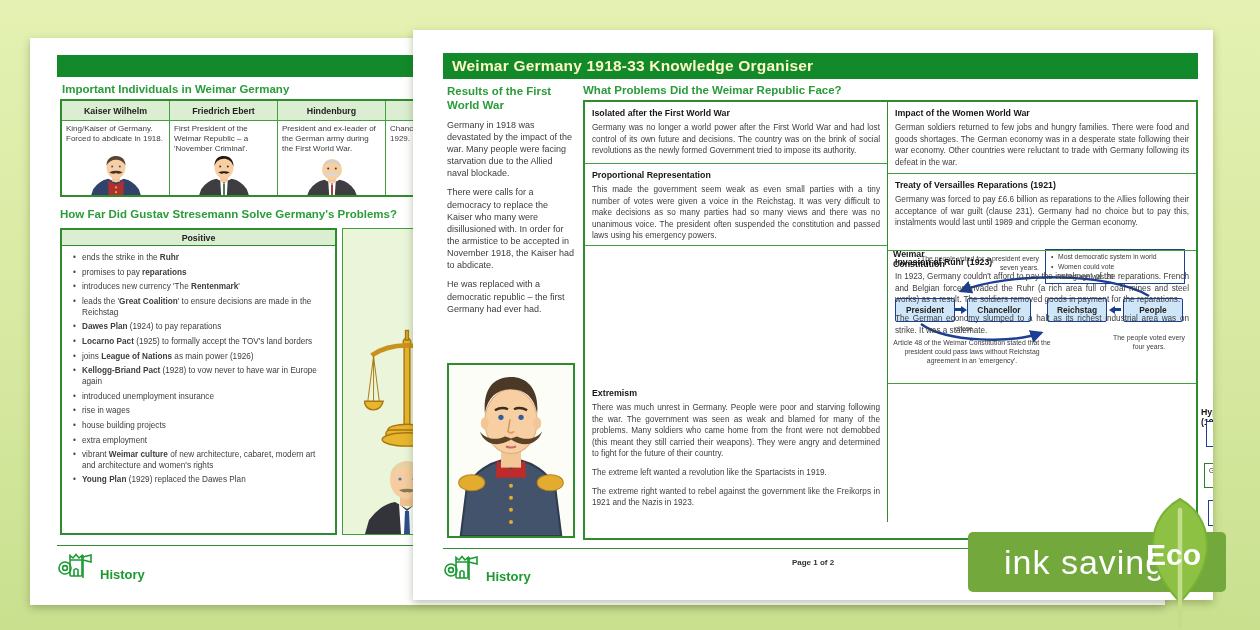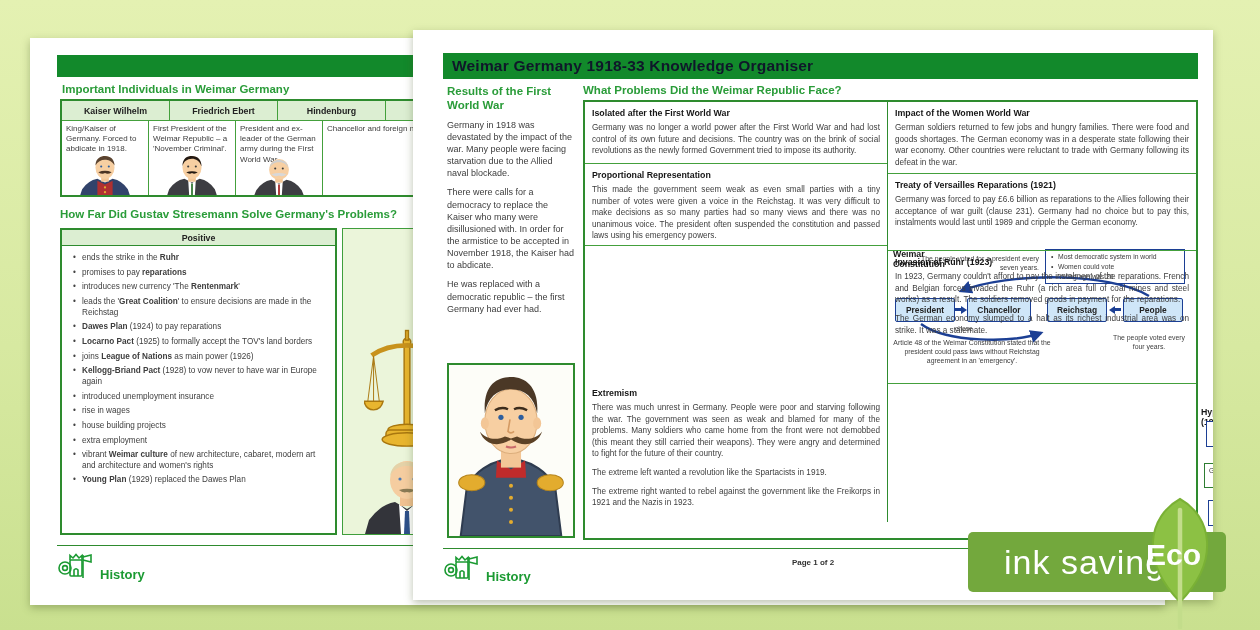--- a/index.html
+++ b/index.html
@@ -5,21 +5,21 @@
   * { margin:0; padding:0; box-sizing:border-box; }
   html,body { width:1260px; height:630px; }
   body { font-family:"Liberation Sans","DejaVu Sans",sans-serif; }
   .stage { position:relative; width:1260px; height:630px; overflow:hidden;
            background:linear-gradient(180deg,#e4f1b2 0%,#d7e9a1 55%,#c9e08f 100%); }
 
   .page { position:absolute; background:#fff; box-shadow:0 3px 8px rgba(60,80,30,.35); }
   .page2 { left:30px; top:38px; width:1135px; height:567px; z-index:1; overflow:hidden; }
   .page1 { left:413px; top:30px; width:800px; height:570px; z-index:2; overflow:hidden; }
 
-  .titlebar { position:absolute; background:#12892b; color:#0f172a; font-weight:bold;
+  .titlebar { position:absolute; background:#12892b; color:#fef9c3; font-weight:bold;
               font-size:15.5px; line-height:26px; padding-left:9px; letter-spacing:.2px; }
   .heading { position:absolute; color:#2a9c39; font-weight:bold; font-size:11.5px; }
   .hd-cell { background:#dceed2; font-weight:bold; font-size:8.8px; color:#222;
              display:flex; align-items:center; justify-content:center; }
   .cell-title { font-weight:bold; font-size:8.8px; color:#161616; margin-bottom:4px; }
   .cell-body { font-size:8.2px; color:#3d3d3d; line-height:1.42; text-align:justify; }
   .cell-body p { margin-bottom:7px; text-align:justify; }
 
   
   .p1-titlebar { left:30px; top:23px; width:755px; height:26px; }
@@ -83,21 +83,21 @@
               font-size:8px; font-weight:600; color:#333; }
 
   
   .p2-titlebar { position:absolute; left:27px; top:17px; width:1080px; height:22px; background:#12892b; }
   .p2-h1 { left:32px; top:45px; }
   .ind-table { position:absolute; left:30px; top:61px; width:480px; height:98px; border:2px solid #2e8b2e; }
   .ind-head { display:flex; height:20px; border-bottom:1.5px solid #44a03c; }
   .ind-head .hd-cell { width:108px; border-right:1.5px solid #44a03c; }
   .ind-head .hd-cell:last-child { border-right:none; flex:1; }
   .ind-body { display:flex; height:74px; }
-  .ind-cell { width:87px; border-right:1.5px solid #44a03c; position:relative; padding:3px 4px; overflow:hidden; }
+  .ind-cell { width:108px; border-right:1.5px solid #44a03c; position:relative; padding:3px 4px; overflow:hidden; }
   .ind-cell:last-child { border-right:none; flex:1; }
   .ind-desc { font-size:8px; line-height:1.28; color:#3d3d3d; }
   .ind-portrait { position:absolute; bottom:0; left:50%; transform:translateX(-50%); }
   .p2-h2 { left:30px; top:170px; white-space:nowrap; }
   .pos-table { position:absolute; left:30px; top:190px; width:277px; height:307px; border:2px solid #2e8b2e; }
   .pos-head { height:16px; border-bottom:1.5px solid #2e8b2e; background:#dceed2; font-weight:bold;
               font-size:8.8px; color:#222; display:flex; align-items:center; justify-content:center; }
   .pos-list { list-style:none; padding:7px 8px 0 20px; }
   .pos-list li { position:relative; font-size:8.2px; color:#3d3d3d; line-height:1.28; margin-bottom:4.2px; }
   .pos-list li::before { content:"•"; position:absolute; left:-9px; color:#444; }

